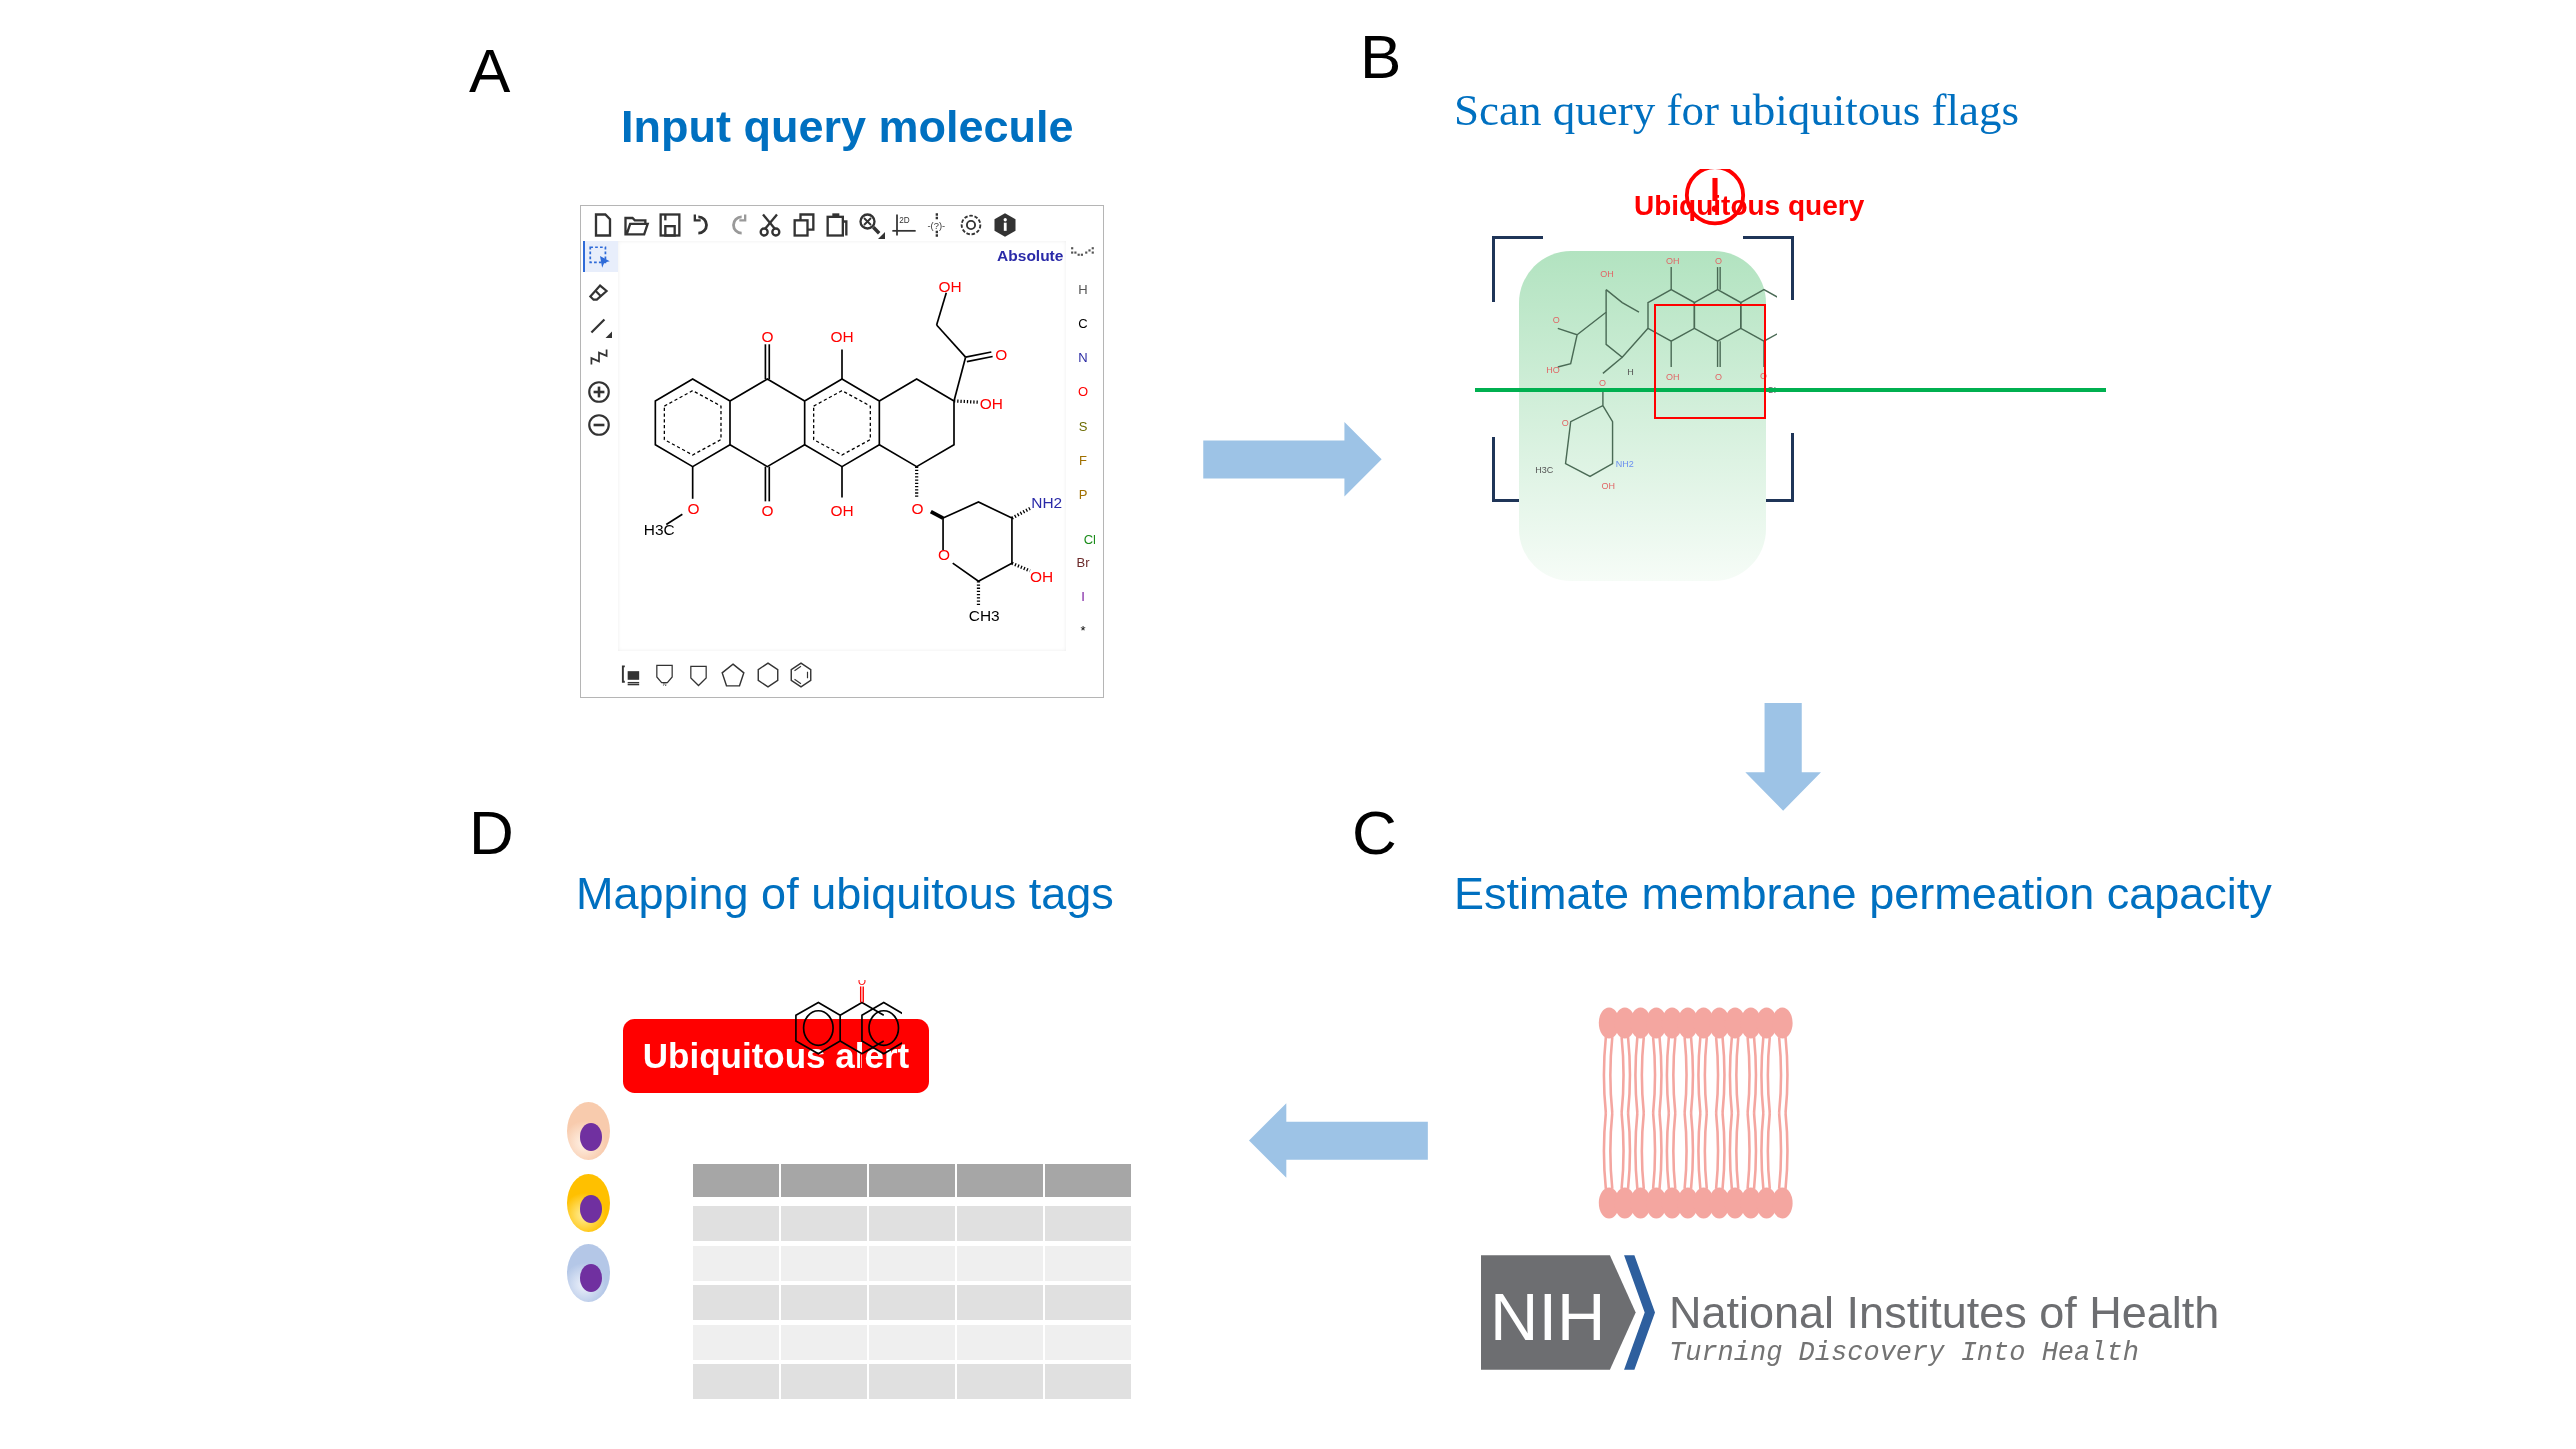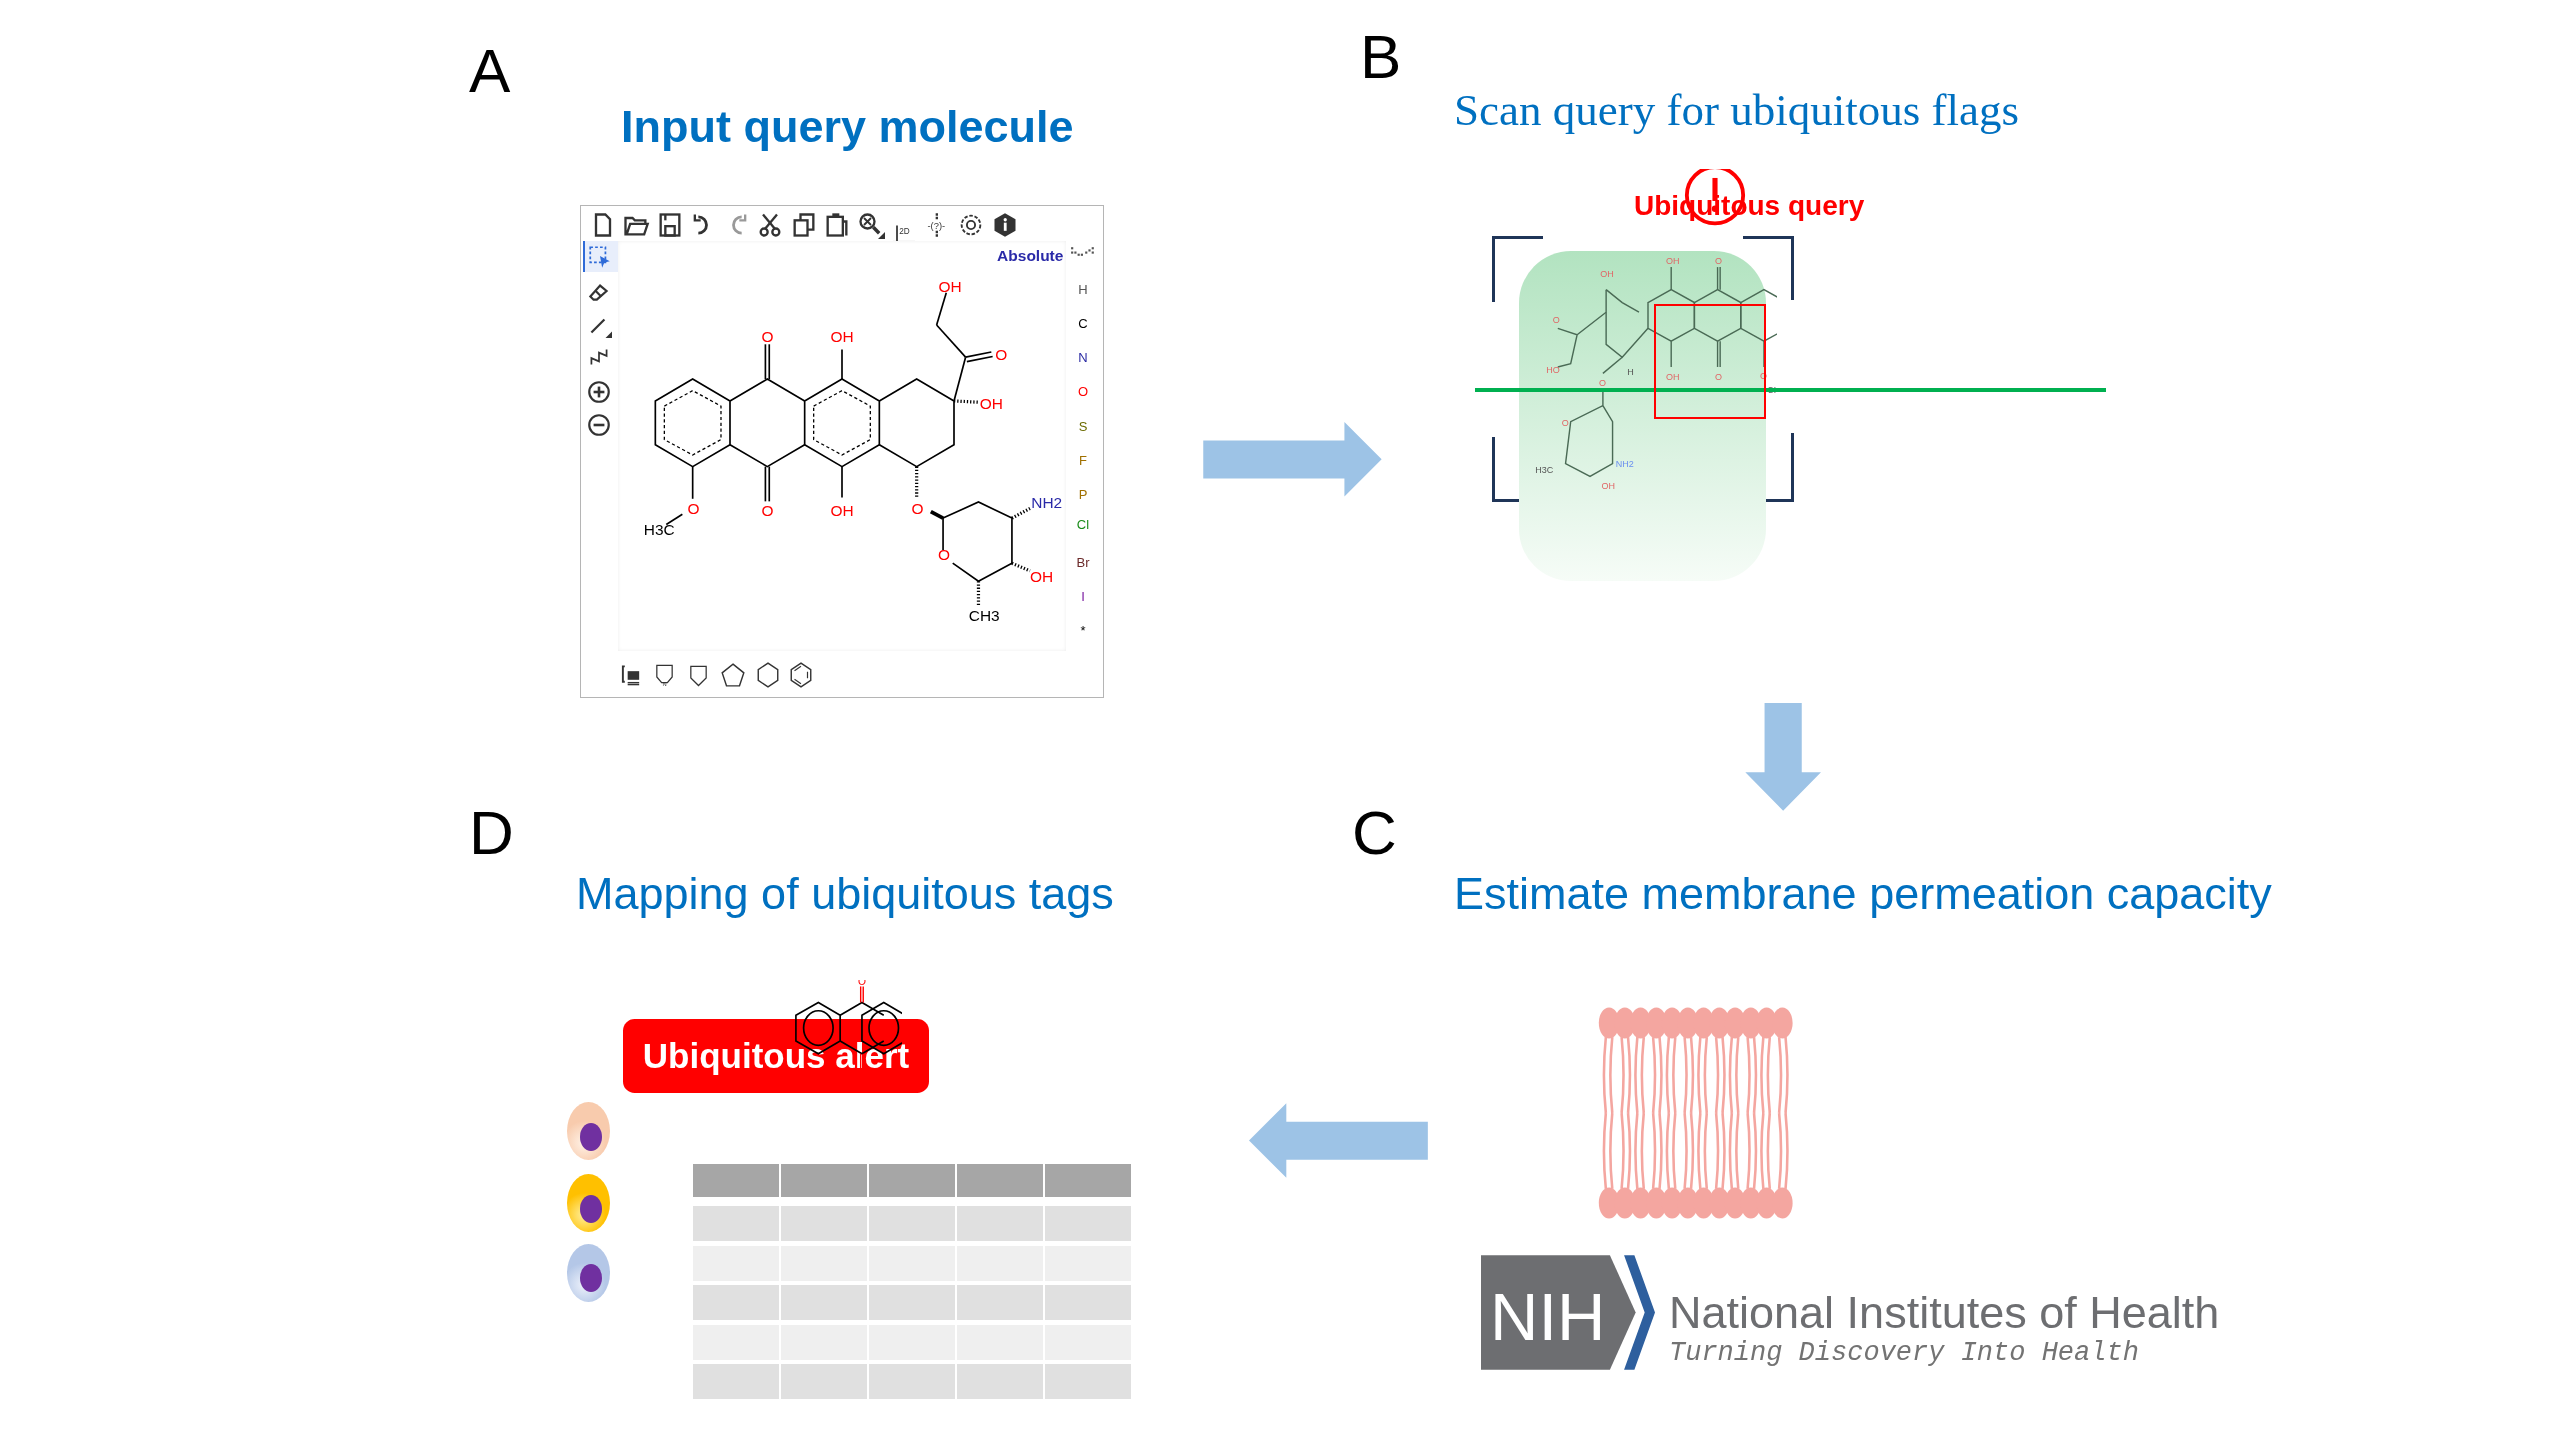--- a/index.html
+++ b/index.html
@@ -86,21 +86,21 @@
           <rect x="8" y="2" width="6" height="4" fill="#333"></rect>
           <path d="M17 9h3v12" fill="none" stroke="#333" stroke-width="2"></path>
         </svg></div>
     <div class="tb-icon" style="left:276px; top:5.2px;">
       <svg viewBox="0 0 24 24">
           <circle cx="9" cy="9" r="6" fill="none" stroke="#333" stroke-width="2"></circle>
           <path d="M6 6l6 6M12 6l-6 6" stroke="#333" stroke-width="1.6"></path>
           <line x1="14" y1="14" x2="19" y2="19" stroke="#333" stroke-width="3"></line>
           <path d="M24 18v6h-6z" fill="#333"></path>
         </svg></div>
-    <div class="tb-icon" style="left:309px; top:16px;">
+    <div class="tb-icon" style="left:309px; top:5px;">
       <svg viewBox="0 0 24 24">
           <line x1="6" y1="3" x2="6" y2="21" stroke="#333" stroke-width="1.5"></line>
           <line x1="2" y1="17" x2="22" y2="17" stroke="#333" stroke-width="1.5"></line>
           <text x="8" y="10" font-size="7" font-family="Liberation Sans, sans-serif" fill="#333">2D</text>
         </svg></div>
     <div class="tb-icon" style="left:343px; top:5.2px;">
       <svg viewBox="0 0 24 24">
           <text x="3" y="15" font-size="8" font-family="Liberation Sans, sans-serif" fill="#333">-(?)-</text>
           <line x1="11" y1="2" x2="11" y2="7" stroke="#333" stroke-width="2" stroke-dasharray="2,1"></line>
           <line x1="11" y1="17" x2="11" y2="22" stroke="#333" stroke-width="2" stroke-dasharray="2,1"></line>
@@ -229,21 +229,21 @@
       </svg>
   </div>
   <div id="element-list">
       <div class="elem" style="top: 76px; color: rgb(85, 85, 85);">H</div>
       <div class="elem" style="top: 110px; color: rgb(0, 0, 0);">C</div>
       <div class="elem" style="top: 144px; color: rgb(41, 41, 163);">N</div>
       <div class="elem" style="top: 178px; color: rgb(255, 0, 0);">O</div>
       <div class="elem" style="top: 213px; color: rgb(107, 107, 0);">S</div>
       <div class="elem" style="top: 247px; color: rgb(160, 112, 0);">F</div>
       <div class="elem" style="top: 281px; color: rgb(160, 112, 0);">P</div>
-      <div class="elem" style="top: 311px; color: rgb(26, 140, 26);">Cl</div>
+      <div class="elem" style="top: 326px; color: rgb(26, 140, 26); text-align: right;">Cl</div>
       <div class="elem" style="top: 349px; color: rgb(107, 42, 42);">Br</div>
       <div class="elem" style="top: 383px; color: rgb(122, 26, 160);">I</div>
       <div class="elem" style="top: 417px; color: rgb(0, 0, 0);">*</div>
     </div>
 
   <div>
     <div class="tb-icon" style="left:39px; top:456px; width:23px; height:26px;">
       <svg viewBox="0 0 24 24">
           <path d="M5 3H3v16h2" fill="none" stroke="#333" stroke-width="2"></path>
           <rect x="8" y="8" width="12" height="9" fill="#333"></rect>

